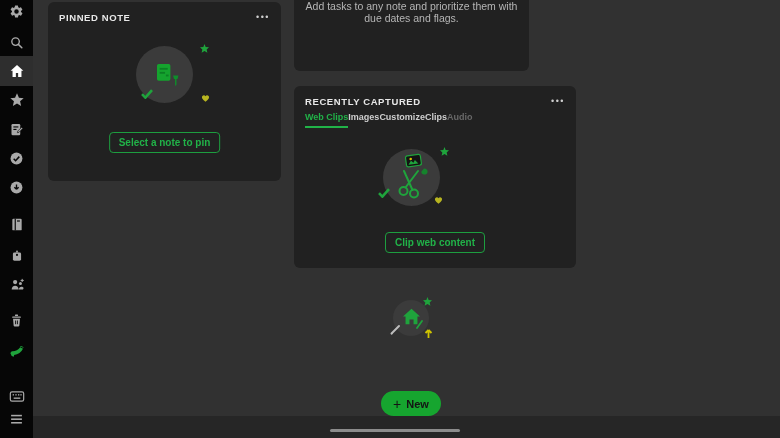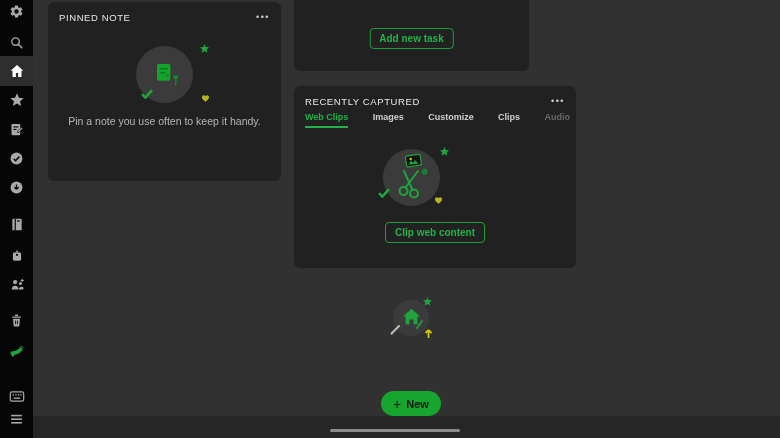--- a/index.html
+++ b/index.html
@@ -28,21 +28,21 @@
   }
   #card-pinned   { left:48px;  top:2px;   width:233px; height:179px; }
   #card-tasks    { left:294px; top:-62px; width:235px; height:133px; }
   #card-captured { left:294px; top:86px;  width:282px; height:182px; }
 
   .card-header {
     position:absolute; top:8px; left:11px; right:11px; height:14px;
     display:flex; align-items:center; justify-content:space-between;
   }
   .card-title {
-    font-size:9.5px; font-weight:normal; letter-spacing:.6px; color:#e8e8e8;
+    font-size:9.5px; font-weight:bold; letter-spacing:.6px; color:#e8e8e8;
   }
   .card-menu {
     font-size:9px; letter-spacing:1.5px; color:#cfcfcf; cursor:pointer;
     line-height:6px;
   }
 
   .feature-circle {
     position:absolute; border-radius:50%; background:#3b3b3b;
   }
   .deco { position:absolute; line-height:0; }
@@ -55,21 +55,21 @@
     position:absolute; left:50%; transform:translateX(-50%);
     background:transparent; border:1px solid #1d9e3f; border-radius:4px;
     color:#21b248; font-family:"Liberation Sans", sans-serif;
     font-size:10px; font-weight:bold; padding:4px 9px; white-space:nowrap;
     cursor:pointer;
   }
 
   
   .tab-row {
     position:absolute; top:26px; left:11px; right:6px; height:18px;
-    display:flex; align-items:flex-start;justify-content:space-between;
+    display:flex; align-items:flex-start;
   }
   .tab {
     font-size:9px; font-weight:bold; color:#cfcfcf; cursor:pointer;
     padding-bottom:4px; white-space:nowrap;
   }
   .tab.active { color:#21b248; border-bottom:2px solid #21b248; }
   .tab.disabled { color:#686868; }
 
   
   #customize-circle { left:393px; top:300px; width:36px; height:36px; }
@@ -268,25 +268,25 @@
       <svg width="12" height="10" viewBox="0 0 12 10">
           <path d="M1 5.2l3.4 3.4L11 1.2" fill="none" stroke="#1fa33c" stroke-width="2.6"></path>
         </svg>
     </span>
     <span class="deco" style="left:153px; top:92px;">
       <svg width="9" height="8" viewBox="0 0 10 9">
           <path fill="#b8b520" d="M5 8.6C1.2 5.8.2 3.6 1.5 2.2 2.7.9 4.2 1.2 5 2.4 5.8 1.2 7.3.9 8.5 2.2 9.8 3.6 8.8 5.8 5 8.6z"></path>
         </svg>
     </span>
 
-    <p class="card-desc" style="top:113px;">Pin a note you use often to keep it handy.</p>
+    <button class="ghost-btn" style="top:130px;">Select a note to pin</button>
   </section>
 
   <section class="card" id="card-tasks">
-    <button class="ghost-btn" style="top:90px;">Add new task</button>
+    <p class="card-desc" style="top:62px; left:10px; right:10px;">Add tasks to any note and prioritize them with due dates and flags.</p>
   </section>
 
   <section class="card" id="card-captured">
     <div class="card-header">
       <span class="card-title">RECENTLY CAPTURED</span>
       <span class="card-menu">•••</span>
     </div>
 
     <div class="tab-row">
       <span class="tab active">Web Clips</span>
@@ -320,21 +320,21 @@
       <svg width="12" height="10" viewBox="0 0 12 10">
           <path d="M1 5.2l3.4 3.4L11 1.2" fill="none" stroke="#1fa33c" stroke-width="2.6"></path>
         </svg>
     </span>
     <span class="deco" style="left:140px; top:110px;">
       <svg width="9" height="8" viewBox="0 0 10 9">
           <path fill="#b8b520" d="M5 8.6C1.2 5.8.2 3.6 1.5 2.2 2.7.9 4.2 1.2 5 2.4 5.8 1.2 7.3.9 8.5 2.2 9.8 3.6 8.8 5.8 5 8.6z"></path>
         </svg>
     </span>
 
-    <button class="ghost-btn" style="top:136px;">Clip web content</button>
+    <button class="ghost-btn" style="top:146px;">Clip web content</button>
   </section>
 
   <div class="feature-circle" id="customize-circle">
     <span class="deco" style="left:9px; top:8px;">
       <svg width="19" height="17" viewBox="0 0 22 20">
           <path fill="#1fa33c" d="M11 1l10 9h-3v9h-4.6v-5.5H8.6V19H4v-9H1z"></path>
         </svg>
     </span>
   </div>
   <span class="deco" style="left:423px; top:297px;">

